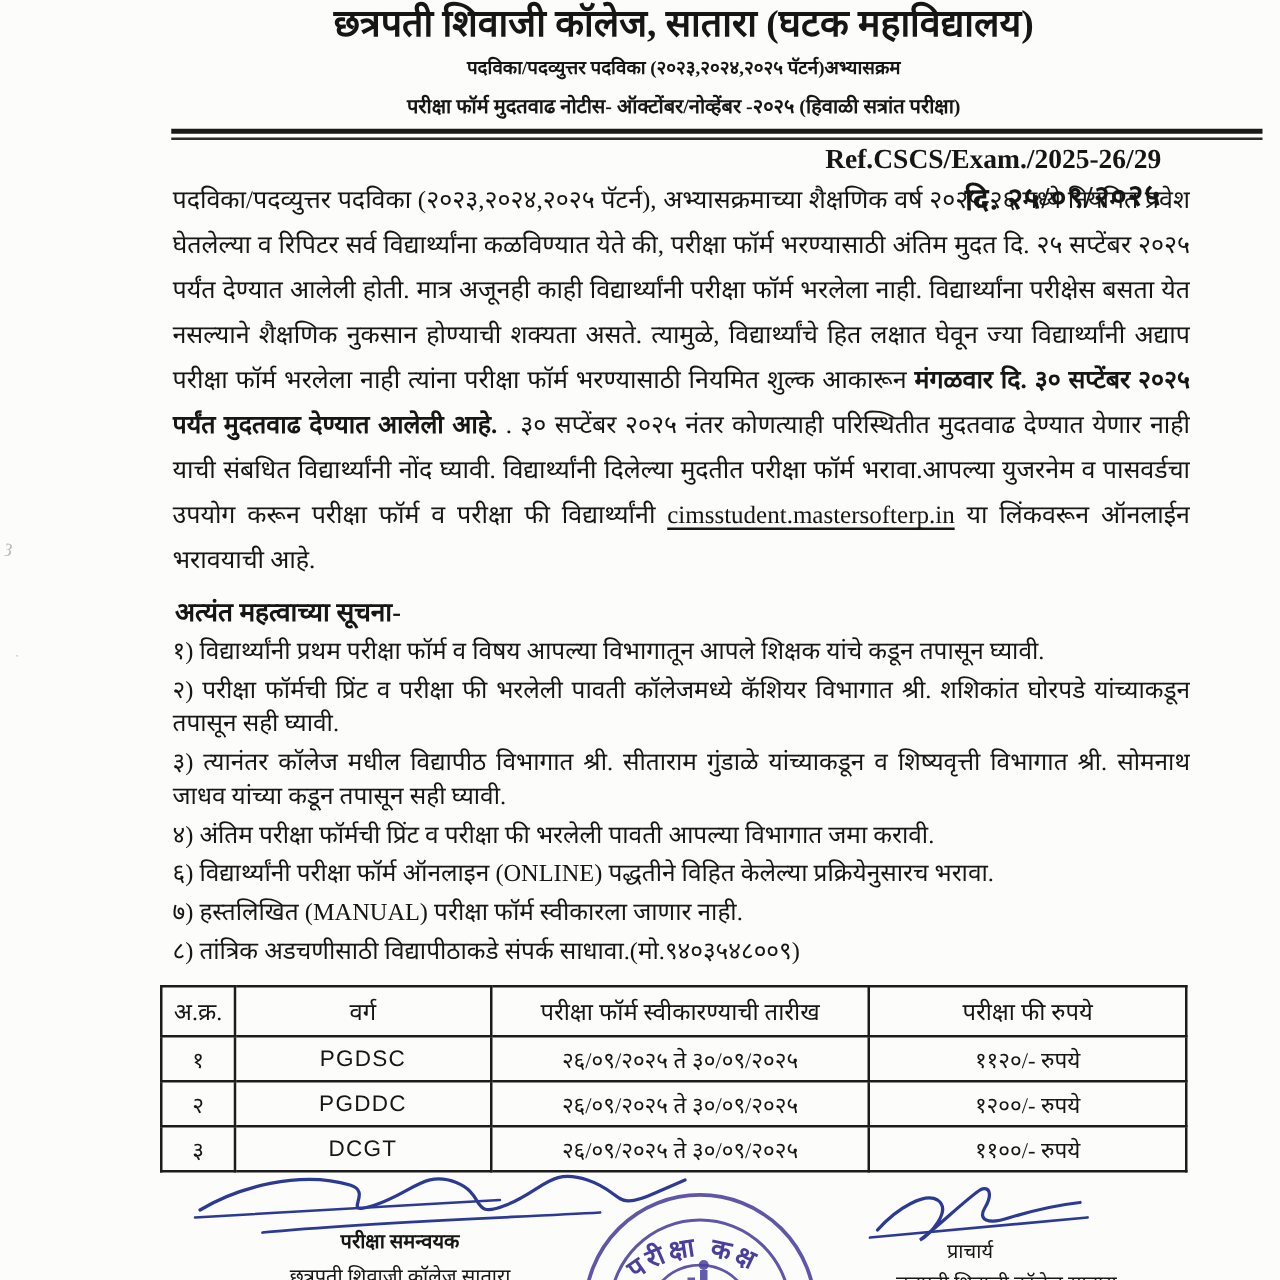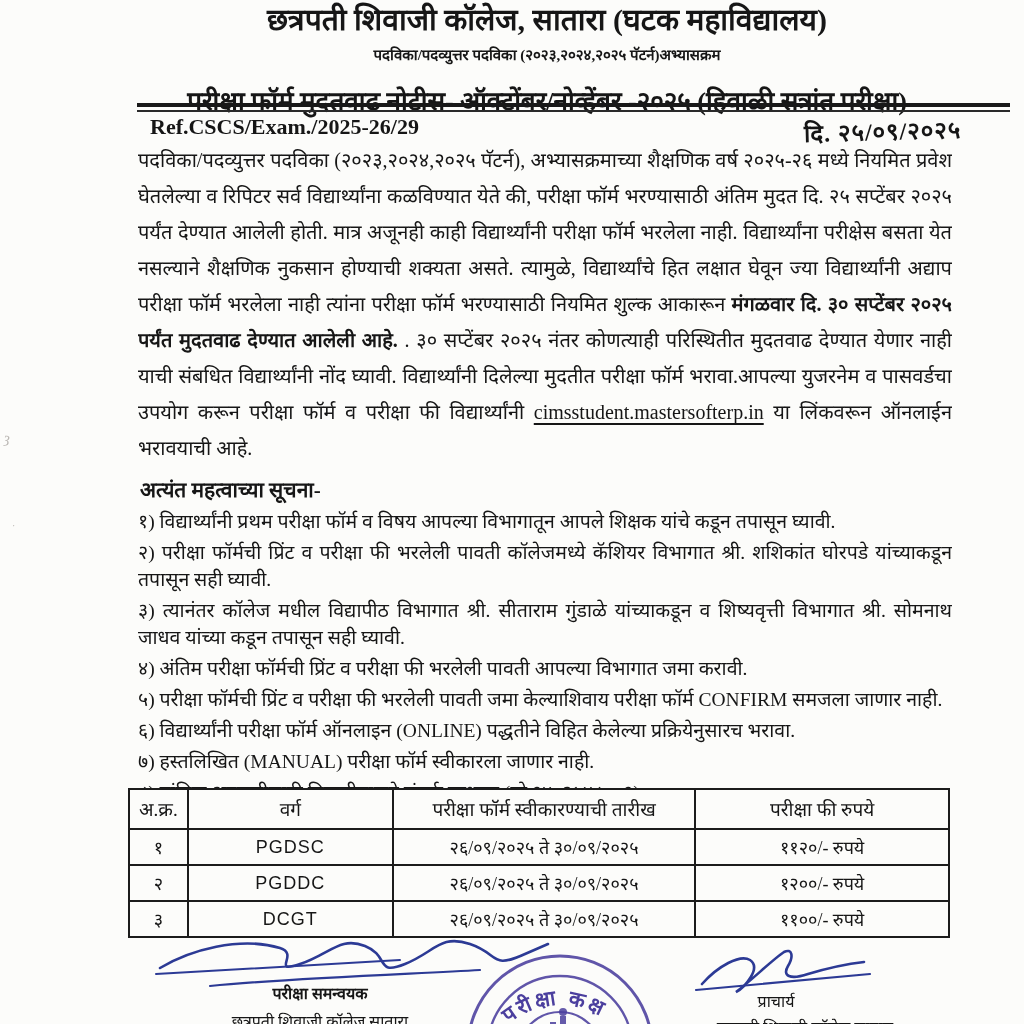--- a/index.html
+++ b/index.html
@@ -7,27 +7,27 @@
     width:1024px;height:1024px;overflow:hidden;position:relative;
     background:#fcfcfa;color:#161616;
     font-family:"Liberation Serif","DejaVu Serif",serif;
   }
   .page{position:absolute;inset:0;}
 
   
   .header{position:absolute;top:2px;left:80px;right:10px;text-align:center;}
   .h-line1{font-size:30px;font-weight:bold;line-height:36px;}
   .h-line2{font-size:15px;font-weight:bold;line-height:30px;margin-top:2px;}
-  .h-line3{font-size:26px;font-weight:bold;line-height:32px;margin-top:16px;}
+  .h-line3{font-size:16px;font-weight:bold;line-height:32px;margin-top:0;}
 
   .rule-thick{position:absolute;top:103px;left:137px;right:14px;height:4px;background:#191919;}
   .rule-thin{position:absolute;top:110px;left:137px;right:14px;height:2px;background:#2a2a2a;}
 
   
-  .refline{position:absolute;top:114px;left:150px;right:63px;display:flex;justify-content:space-between;align-items:flex-start;}
+  .refline{position:absolute;top:114px;left:150px;right:95px;display:flex;justify-content:space-between;align-items:flex-end;flex-direction:column;}
   .ref-no{font-weight:bold;font-size:22px;}
   .ref-date{font-size:24px;letter-spacing:1px;transform:rotate(-1.5deg);font-weight:600;}
 
   
   .content{position:absolute;top:142px;left:138px;width:814px;height:646px;overflow:hidden;}
   .para{font-size:20px;line-height:36px;text-align:justify;}
   .para b{font-weight:bold;}
   .doc-link{text-decoration:underline;text-underline-offset:4px;}
   .notices-title{font-size:21px;font-weight:bold;margin:10px 0 4px 2px;line-height:28px;}
   .notice-item{font-size:19.5px;line-height:27px;margin-top:4px;text-align:justify;}
@@ -71,21 +71,20 @@
 
   <div class="content">
     <div class="para"><span>पदविका/पदव्युत्तर पदविका (२०२३,२०२४,२०२५ पॅटर्न), अभ्यासक्रमाच्या शैक्षणिक वर्ष २०२५-२६ मध्ये नियमित प्रवेश घेतलेल्या व रिपिटर सर्व विद्यार्थ्यांना कळविण्यात येते की, परीक्षा फॉर्म भरण्यासाठी अंतिम मुदत दि. २५ सप्टेंबर २०२५ पर्यंत देण्यात आलेली  होती. मात्र अजूनही काही विद्यार्थ्यांनी परीक्षा फॉर्म भरलेला नाही. विद्यार्थ्यांना परीक्षेस बसता येत नसल्याने शैक्षणिक नुकसान होण्याची शक्यता असते. त्यामुळे, विद्यार्थ्यांचे हित लक्षात घेवून ज्या विद्यार्थ्यांनी अद्याप परीक्षा फॉर्म भरलेला नाही त्यांना परीक्षा फॉर्म भरण्यासाठी नियमित शुल्क आकारून </span><b>मंगळवार दि. ३० सप्टेंबर २०२५ पर्यंत मुदतवाढ देण्यात आलेली आहे.</b><span> . ३० सप्टेंबर २०२५ नंतर कोणत्याही परिस्थितीत मुदतवाढ देण्यात येणार नाही याची संबधित विद्यार्थ्यांनी नोंद घ्यावी. विद्यार्थ्यांनी दिलेल्या मुदतीत परीक्षा फॉर्म भरावा.आपल्या युजरनेम व पासवर्डचा उपयोग करून परीक्षा फॉर्म व परीक्षा फी विद्यार्थ्यांनी </span><span class="doc-link">cimsstudent.mastersofterp.in</span><span> या लिंकवरून ऑनलाईन भरावयाची आहे.</span></div>
 
     <div class="notices-title">अत्यंत महत्वाच्या सूचना-</div>
 
     <div class="notice-item">१) विद्यार्थ्यांनी प्रथम परीक्षा फॉर्म व विषय आपल्या विभागातून आपले शिक्षक यांचे कडून तपासून घ्यावी.</div>
     <div class="notice-item">२) परीक्षा फॉर्मची प्रिंट व परीक्षा फी भरलेली पावती कॉलेजमध्ये कॅशियर विभागात श्री. शशिकांत घोरपडे यांच्याकडून तपासून सही घ्यावी.</div>
     <div class="notice-item">३) त्यानंतर कॉलेज मधील विद्यापीठ विभागात श्री. सीताराम गुंडाळे यांच्याकडून व शिष्यवृत्ती विभागात श्री. सोमनाथ जाधव यांच्या कडून तपासून सही घ्यावी.</div>
     <div class="notice-item">४) अंतिम परीक्षा फॉर्मची प्रिंट व परीक्षा फी भरलेली पावती आपल्या विभागात जमा करावी.</div>
-    <div class="notice-item">५) परीक्षा फॉर्मची प्रिंट व परीक्षा फी भरलेली पावती जमा केल्याशिवाय परीक्षा फॉर्म CONFIRM समजला जाणार नाही.</div>
     <div class="notice-item">६) विद्यार्थ्यांनी परीक्षा फॉर्म ऑनलाइन (ONLINE) पद्धतीने विहित केलेल्या प्रक्रियेनुसारच भरावा.</div>
     <div class="notice-item">७) हस्तलिखित (MANUAL) परीक्षा फॉर्म स्वीकारला जाणार नाही.</div>
     <div class="notice-item">८) तांत्रिक अडचणीसाठी विद्यापीठाकडे संपर्क साधावा.(मो.९४०३५४८००९)</div>
 
   </div>
 
   <table class="fee-table">
     <thead>
       <tr>
         <th class="col-sr">अ.क्र.</th>

